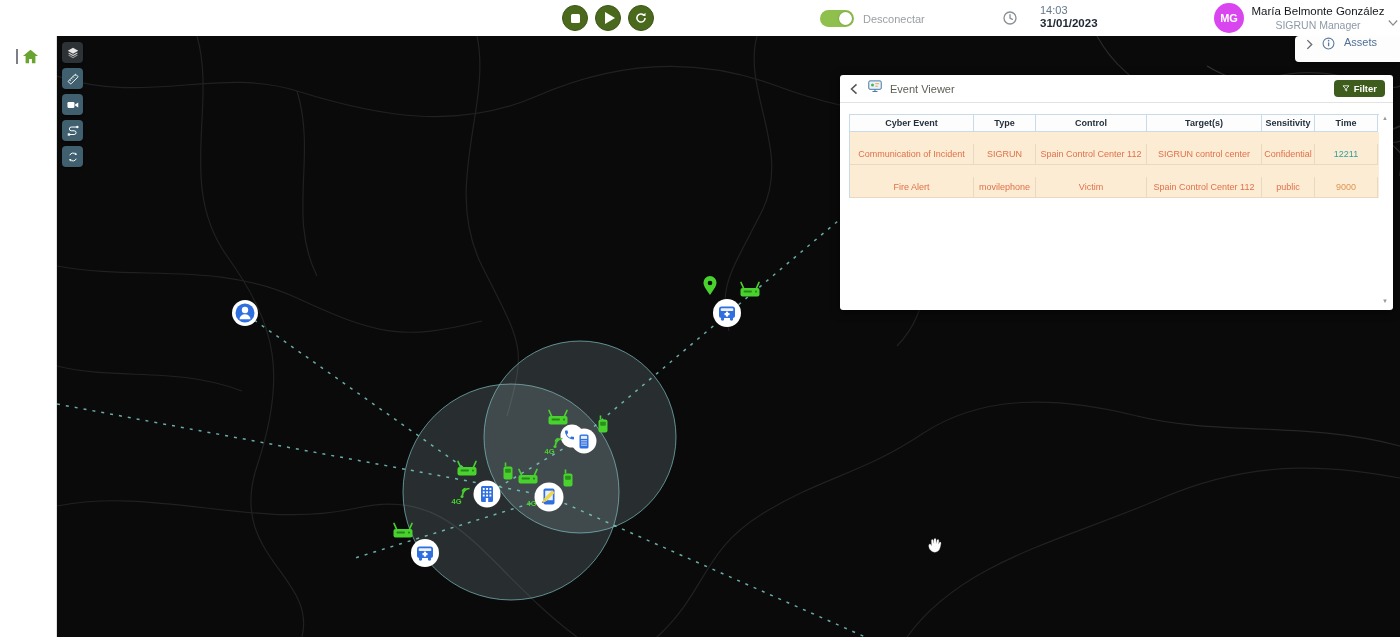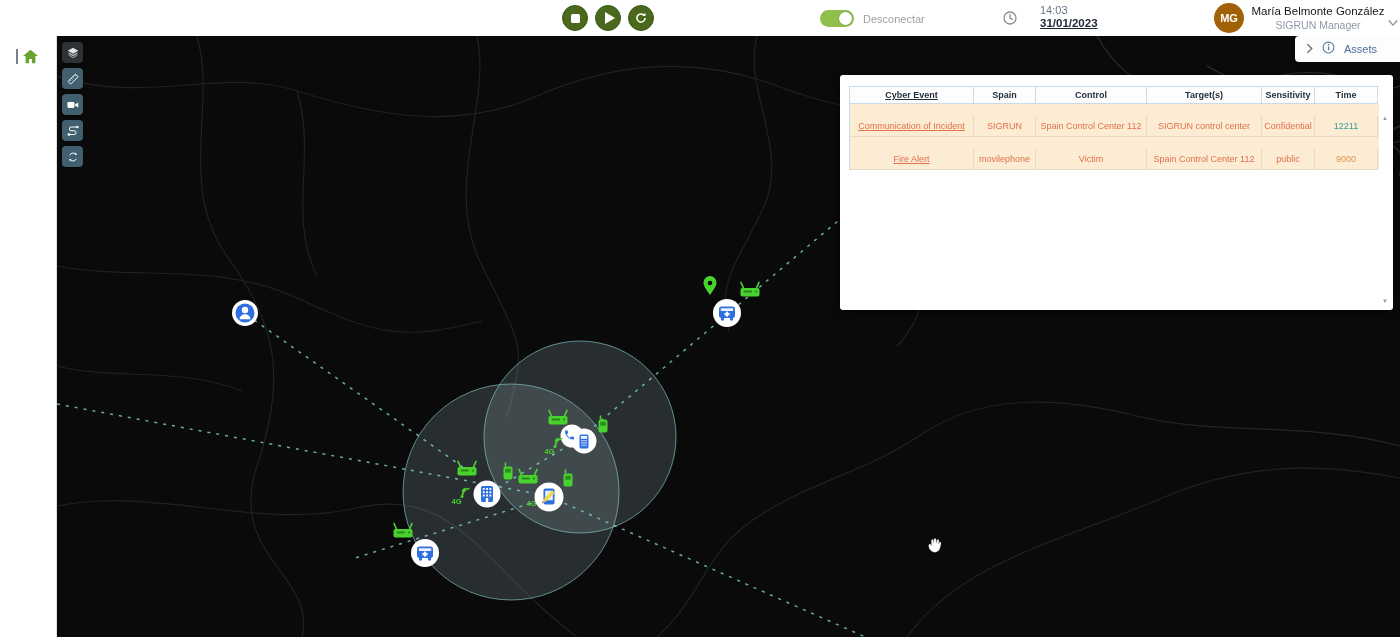--- a/index.html
+++ b/index.html
@@ -13,58 +13,58 @@
   .sim-btn{width:26px;height:26px;border-radius:50%;background:#4a691d;border:1px solid #3c5614;display:flex;align-items:center;justify-content:center;cursor:pointer;padding:0;}
   .stop-sq{width:9px;height:9px;background:#fff;border-radius:1.5px;}
   .play-tri{width:0;height:0;border-left:10px solid #fff;border-top:6px solid transparent;border-bottom:6px solid transparent;margin-left:3px;}
   .toggle-group{position:absolute;left:820px;top:10px;display:flex;align-items:center;gap:9px;}
   .toggle{width:34px;height:17px;border-radius:9px;background:#8fbf4d;position:relative;cursor:pointer;display:inline-block;}
   .knob{position:absolute;right:2px;top:2px;width:13px;height:13px;border-radius:50%;background:#fff;box-shadow:0 0 2px rgba(0,0,0,.3);}
   .toggle-label{font-size:11px;color:#9a9fa4;}
   .clock-wrap{position:absolute;left:1002px;top:10px;}
   .datetime{position:absolute;left:1040px;top:4px;line-height:13px;}
   .time{font-size:11px;color:#64778b;}
-  .date{font-size:11.5px;font-weight:bold;color:#1d2733;text-decoration:underline;}
-  .avatar{position:absolute;left:1214px;top:3px;width:30px;height:30px;border-radius:50%;background:#a16207;color:#fff;font-size:11px;font-weight:bold;display:flex;align-items:center;justify-content:center;}
+  .date{font-size:11.5px;font-weight:bold;color:#1d2733;}
+  .avatar{position:absolute;left:1214px;top:3px;width:30px;height:30px;border-radius:50%;background:#d946ef;color:#fff;font-size:11px;font-weight:bold;display:flex;align-items:center;justify-content:center;}
   .user-meta{position:absolute;left:1250px;top:4px;width:136px;text-align:center;line-height:14px;}
   .user-name{font-size:11.5px;font-weight:normal;color:#14181c;white-space:nowrap;}
   .user-role{font-size:10.5px;color:#8d9aa6;}
   .user-chevron{position:absolute;right:2px;top:13px;cursor:pointer;}
 
   
   .sidebar{position:absolute;left:0;top:36px;width:57px;height:601px;background:#fff;border-right:1px solid #dfdfdf;z-index:20;box-sizing:border-box;}
   .home-item{margin-top:11px;display:flex;align-items:center;justify-content:center;gap:3px;cursor:pointer;}
   .home-indicator{width:2px;height:15px;background:#7c8084;}
 
   
   .map{position:absolute;left:57px;top:36px;width:1343px;height:601px;background:#0a0a0b;overflow:hidden;z-index:1;}
   .map-svg{position:absolute;left:0;top:0;}
   .coverage{fill:rgba(148,178,181,0.22);stroke:rgba(133,201,203,0.65);stroke-width:1;}
   .dash-link{stroke:rgba(128,213,204,0.8);stroke-width:1.5;stroke-dasharray:3 6;fill:none;}
   .map-tools{position:absolute;left:5px;top:6px;display:flex;flex-direction:column;gap:5px;z-index:5;}
   .map-tool{width:21px;height:21px;border-radius:4px;background:#41606f;border:none;display:flex;align-items:center;justify-content:center;cursor:pointer;padding:0;box-shadow:0 1px 2px rgba(0,0,0,.5);}
   .map-tool.layers{background:rgba(48,54,58,0.92);}
 
   
-  .assets-panel{position:absolute;left:1295px;top:36px;width:105px;height:26px;background:#fdfdfd;border-radius:4px 0 0 4px;box-shadow:0 1px 4px rgba(0,0,0,.45);display:flex;align-items:center;gap:9px;padding-left:11px;z-index:26;box-sizing:border-box;}
+  .assets-panel{position:absolute;left:1295px;top:36px;width:105px;height:26px;background:#fdfdfd;border-radius:4px 0 0 4px;box-shadow:0 1px 4px rgba(0,0,0,.45);display:flex;gap:9px;padding-left:11px;z-index:26;box-sizing:border-box;}
   .assets-label{font-size:11px;color:#4f7097;}
 
   
   .event-panel{position:absolute;left:840px;top:75px;width:553px;height:235px;background:#fff;border-radius:3px;box-shadow:0 2px 10px rgba(0,0,0,.55);z-index:25;}
   .ev-header{height:27px;display:flex;align-items:center;padding:0 8px;gap:7px;border-bottom:1px solid #e3e3e3;}
   .ev-back{background:none;border:none;cursor:pointer;padding:0 1px;display:flex;align-items:center;}
   .ev-title{font-size:11px;color:#5c6154;}
   .ev-spacer{flex:1;}
   .filter-btn{background:#3e5c1b;color:#fff;border:none;border-radius:4px;height:17px;padding:0 8px;font-size:9.5px;font-weight:bold;display:flex;align-items:center;gap:4px;cursor:pointer;}
   .ev-table{margin:11px 0 0 9px;width:530px;border-top:1px solid #c9dbe9;border-left:1px solid #c9dbe9;box-sizing:border-box;}
   .ev-hrow,.ev-row{display:flex;}
   .ev-hcell{box-sizing:border-box;height:17px;font-size:9px;font-weight:bold;color:#24303c;display:flex;align-items:center;justify-content:center;border-right:1px solid #c9dbe9;border-bottom:1px solid #c9dbe9;background:#fdfdfe;text-align:center;}
   .ev-row{background:#fcecd4;cursor:pointer;}
   .ev-cell{box-sizing:border-box;height:21px;font-size:9px;color:#e0714a;display:flex;align-items:center;justify-content:center;border-right:1px solid #ead9c2;border-bottom:1px solid #ead9c2;text-align:center;padding:0 2px;overflow:hidden;margin-top:12px;}
-  .ev-hcell:nth-child(1),.ev-cell:nth-child(1){width:124px;text-decoration:underline;}
+  .ev-hcell:nth-child(1),.ev-cell:nth-child(1){width:124px;}
   .ev-hcell:nth-child(2),.ev-cell:nth-child(2){width:62px;}
   .ev-hcell:nth-child(3),.ev-cell:nth-child(3){width:111px;}
   .ev-hcell:nth-child(4),.ev-cell:nth-child(4){width:115px;}
   .ev-hcell:nth-child(5),.ev-cell:nth-child(5){width:53px;}
   .ev-hcell:nth-child(6),.ev-cell:nth-child(6){width:63px;}
   .ev-scrollbar{position:absolute;right:3px;top:40px;bottom:6px;width:10px;display:flex;flex-direction:column;justify-content:space-between;align-items:center;}
   .sb-arrow{font-size:6px;color:#9a9a9a;line-height:6px;cursor:pointer;}
 </style>
 </head>
 <body>
@@ -321,25 +321,48 @@
       <svg width="13" height="13" viewBox="0 0 24 24">
         <circle cx="12" cy="12" r="10" fill="none" stroke="#5b7ca0" stroke-width="2"></circle>
         <rect x="11" y="10" width="2.4" height="7" fill="#5b7ca0"></rect>
         <circle cx="12.2" cy="6.8" r="1.5" fill="#5b7ca0"></circle>
       </svg>
     </span>
     <span class="assets-label">Assets</span>
   </div>
 
   <section class="event-panel">
+    <div class="ev-header">
+      <button class="ev-back">
+        <svg width="10" height="12" viewBox="0 0 12 14">
+          <path d="M9 1.5 L3 7 L9 12.5" fill="none" stroke="#555" stroke-width="1.8"></path>
+        </svg>
+      </button>
+      <span>
+        <svg width="16" height="15" viewBox="0 0 24 24">
+          <rect x="2" y="3" width="20" height="13.5" rx="2" fill="#eaf1f8" stroke="#4a7aa8" stroke-width="1.6"></rect>
+          <circle cx="8" cy="9.5" r="2.4" fill="#49b84a"></circle>
+          <path d="M12.5 7.5 h6 M12.5 11.5 h4" stroke="#e8a43c" stroke-width="1.5"></path>
+          <path d="M12 16.5 v3 M8 20 h8" stroke="#4a7aa8" stroke-width="1.7"></path>
+        </svg>
+      </span>
+      <span class="ev-title">Event Viewer</span>
+      <span class="ev-spacer"></span>
+      <button class="filter-btn">
+        <svg width="8" height="9" viewBox="0 0 24 24">
+          <path d="M3 4 h18 l-7 8 v7.5 l-4 -2.5 v-5 Z" fill="none" stroke="#fff" stroke-width="2.5"></path>
+        </svg>
+        <span>Filter</span>
+      </button>
+    </div>
 
     <div class="ev-table">
       <div class="ev-hrow">
         <div class="ev-hcell">Cyber Event</div>
-        <div class="ev-hcell">Spain</div>
+        <div class="ev-hcell">Type</div>
         <div class="ev-hcell">Control</div>
         <div class="ev-hcell">Target(s)</div>
         <div class="ev-hcell">Sensitivity</div>
         <div class="ev-hcell">Time</div>
       </div>
       <div id="event-table-body">
           <div class="ev-row">
             <div class="ev-cell">Communication of Incident</div>
             <div class="ev-cell">SIGRUN</div>
             <div class="ev-cell">Spain Control Center 112</div>

